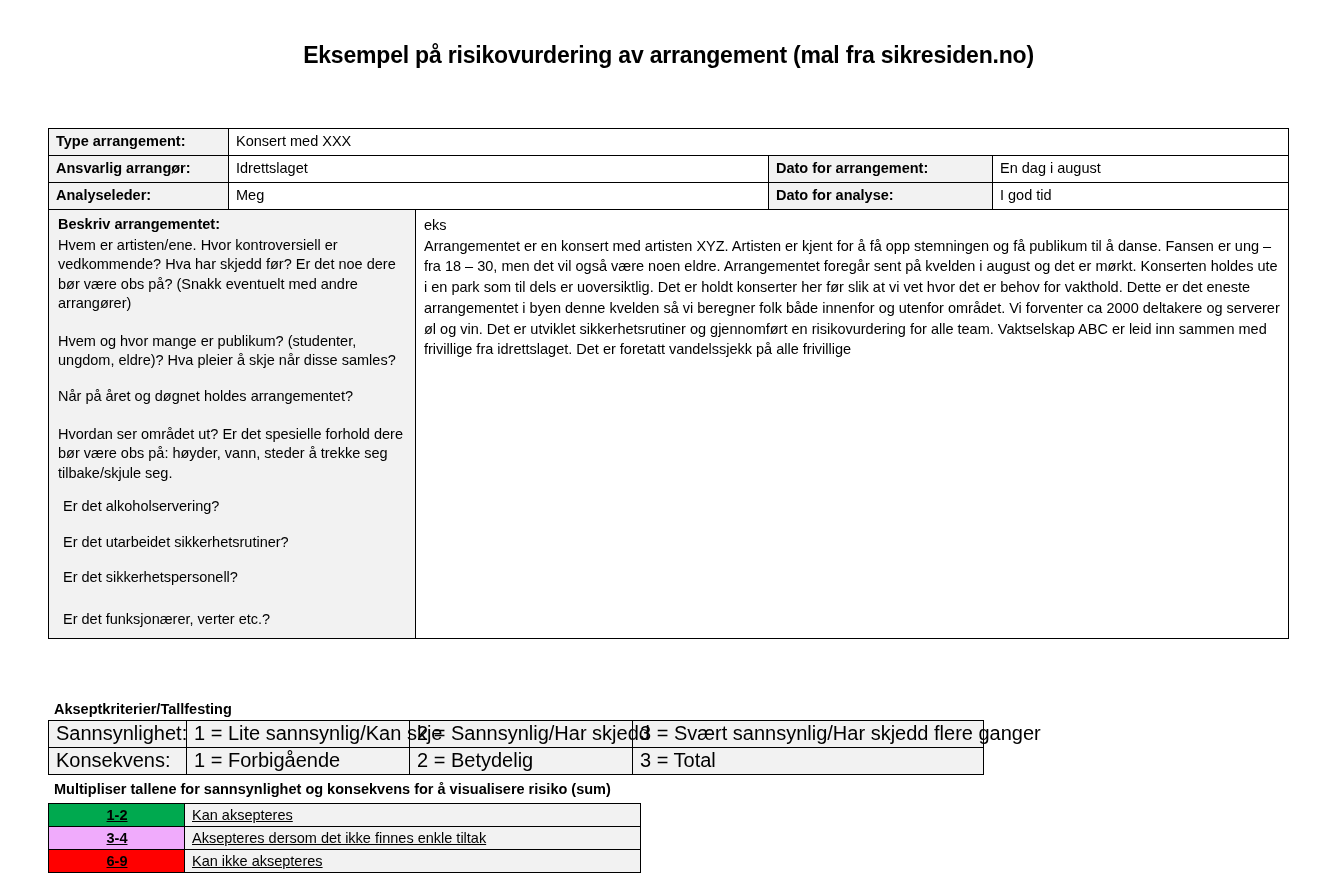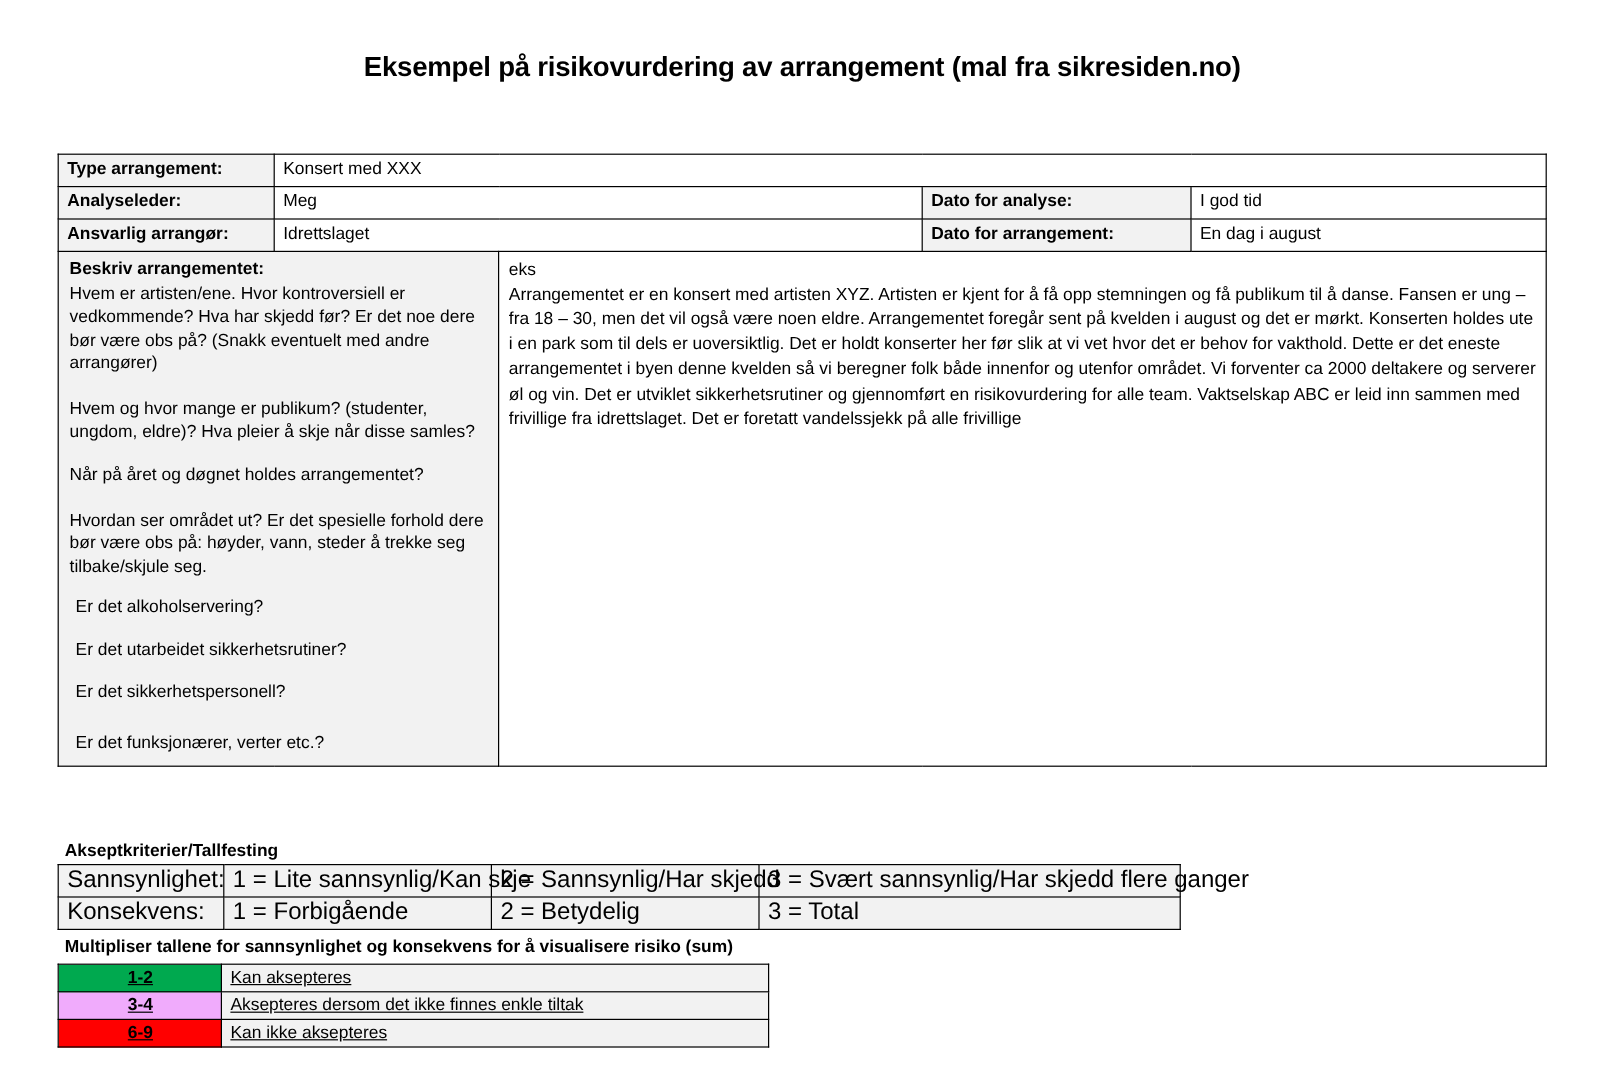--- a/index.html
+++ b/index.html
@@ -154,30 +154,30 @@
     <col style="width:353px">
     <col style="width:224px">
     <col style="width:296px">
   </colgroup>
   <tbody>
     <tr class="row-h">
       <td class="lbl" colspan="1">Type arrangement:</td>
       <td class="val" colspan="4">Konsert med XXX</td>
     </tr>
     <tr class="row-h">
+      <td class="lbl">Ansvarlig arrangør:</td>
+      <td class="val" colspan="2">Idrettslaget</td>
+      <td class="lbl">Dato for arrangement:</td>
+      <td class="val">En dag i august</td>
+    </tr>
+    <tr class="row-h">
       <td class="lbl">Analyseleder:</td>
       <td class="val" colspan="2">Meg</td>
       <td class="lbl">Dato for analyse:</td>
       <td class="val">I god tid</td>
-    </tr>
-    <tr class="row-h">
-      <td class="lbl">Ansvarlig arrangør:</td>
-      <td class="val" colspan="2">Idrettslaget</td>
-      <td class="lbl">Dato for arrangement:</td>
-      <td class="val">En dag i august</td>
     </tr>
     <tr>
       <td class="desc-left" colspan="2">
         <p class="heading">Beskriv arrangementet:</p>
         <p class="q-block">Hvem er artisten/ene. Hvor kontroversiell er vedkommende? Hva har skjedd før? Er det noe dere bør være obs på? (Snakk eventuelt med andre arrangører)</p>
         <p>Hvem og hvor mange er publikum? (studenter, ungdom, eldre)? Hva pleier å skje når disse samles?</p>
         <p class="q-block" style="margin-top:16px">Når på året og døgnet holdes arrangementet?</p>
         <p style="margin-top:10px">Hvordan ser området ut? Er det spesielle forhold dere bør være obs på: høyder, vann, steder å trekke seg tilbake/skjule seg.</p>
         <p class="q-indent" style="margin-top:14px">Er det alkoholservering?</p>
         <p class="q-indent">Er det utarbeidet sikkerhetsrutiner?</p>

